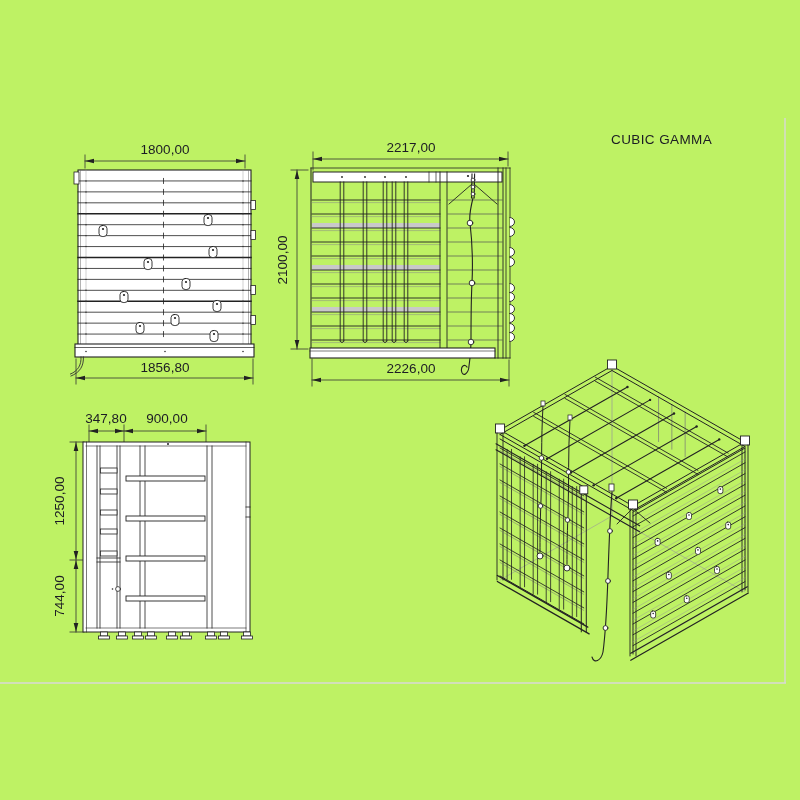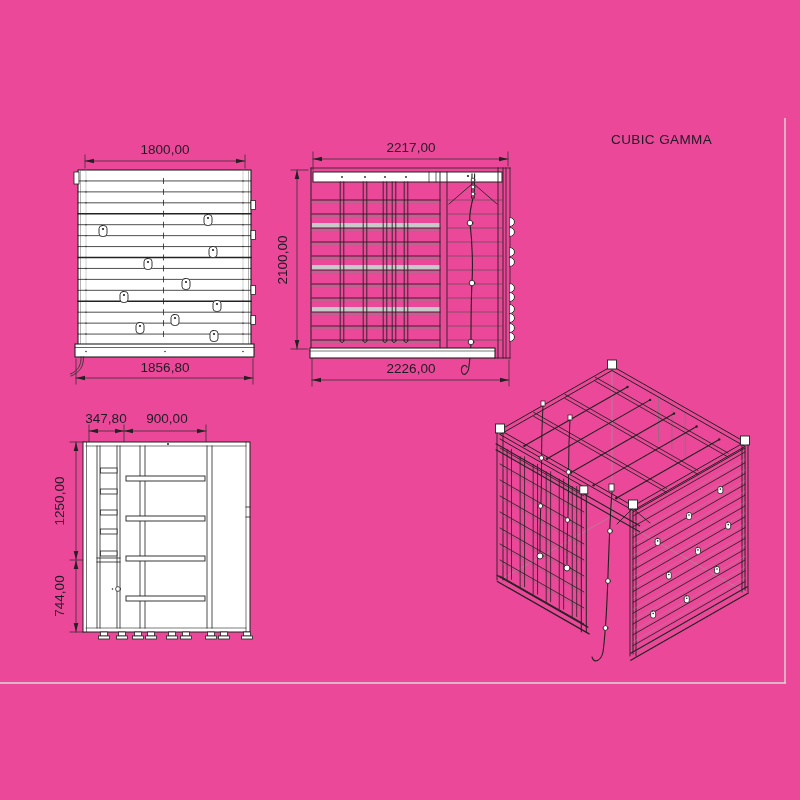--- a/index.html
+++ b/index.html
@@ -1,16 +1,16 @@
 <!DOCTYPE html>
 <html><head>
 <meta charset="utf-8">
 <style>
   html,body{margin:0;padding:0;background:#ffffff;}
-  .page{position:relative;width:800px;height:800px;background:#ec4899;overflow:hidden;
+  .page{position:relative;width:800px;height:800px;background:#bef264;overflow:hidden;
         font-family:"Liberation Sans", sans-serif;}
   svg{position:absolute;left:0;top:0;}
   text{font-family:"Liberation Sans", sans-serif;fill:#1c1c24;}
   .dim{font-size:13.5px;}
   .ttl{font-size:13.5px;letter-spacing:.4px;}
 </style>
 </head>
 <body>
 
 <div class="page">

